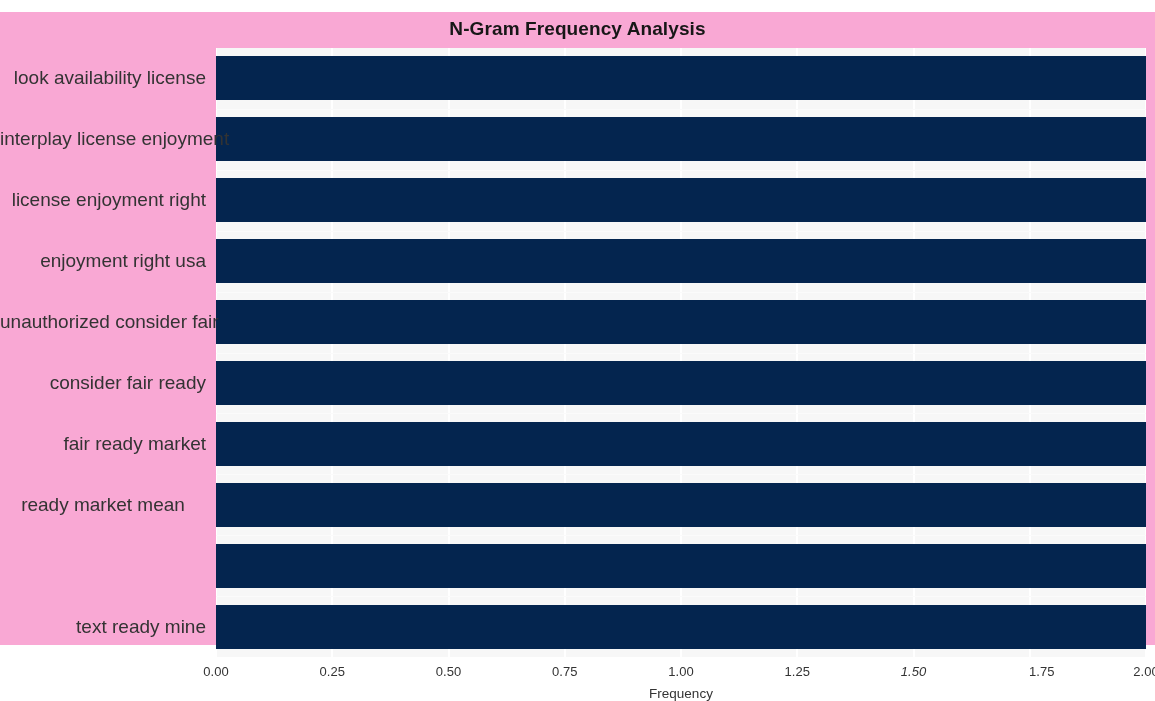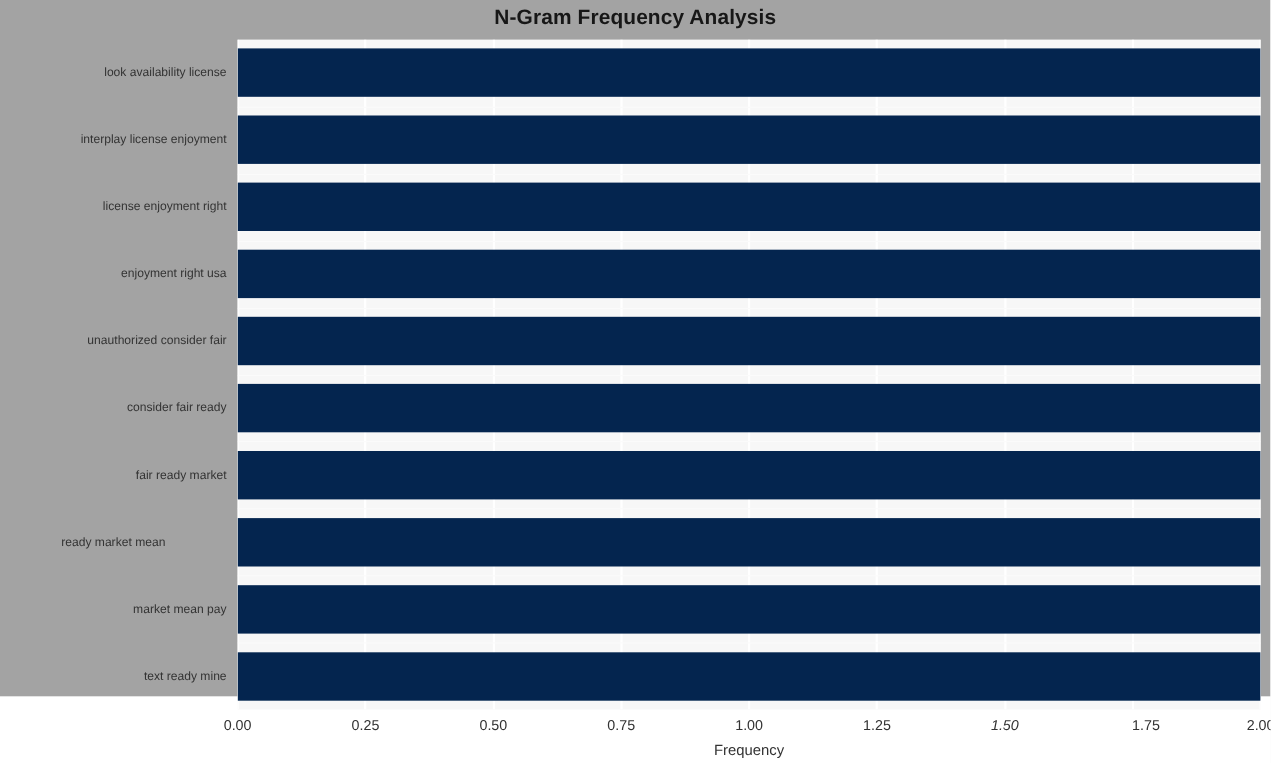--- a/index.html
+++ b/index.html
@@ -10,24 +10,24 @@
   body {
     width: 1155px;
     height: 701px;
     font-family: "Liberation Sans", sans-serif;
     overflow: hidden;
     position: relative;
   }
   #figure {
     position: absolute;
     left: 0;
-    top: 0;
+    top: 12px;
     width: 1155px;
     height: 633px;
-    background: #a3a3a3;
+    background: #f9a8d4;
   }
   #chart-title {
     position: absolute;
     left: 0;
     top: 6px;
     width: 1155px;
     text-align: center;
     font-size: 19px;
     font-weight: bold;
     color: #171717;
@@ -68,21 +68,21 @@
     left: 0;
     top: 36px;
     width: 206px;
     height: 609px;
   }
   .ylab {
     position: absolute;
     right: 0;
     width: 206px;
     text-align: right;
-    font-size: 11px;
+    font-size: 19px;
     color: #333333;
     line-height: 16px;
     white-space: nowrap;
   }
   
   #x-labels {
     position: absolute;
     left: 0;
     top: 652px;
     width: 1155px;
@@ -147,21 +147,20 @@
 
   <div id="y-labels">
       <div class="ylab" style="top: 22px;">look availability license</div>
       <div class="ylab" style="top: 83px; padding-left: 12px;">interplay license enjoyment</div>
       <div class="ylab" style="top: 144px; padding-left: 19px;">license enjoyment right</div>
       <div class="ylab" style="top: 205px;">enjoyment right usa</div>
       <div class="ylab" style="top: 266px;">unauthorized consider fair</div>
       <div class="ylab" style="top: 327px;">consider fair ready</div>
       <div class="ylab" style="top: 388px;">fair ready market</div>
       <div class="ylab" style="top: 449px; text-align: center;">ready market mean</div>
-      <div class="ylab" style="top: 510px;">market mean pay</div>
       <div class="ylab" style="top: 571px;">text ready mine</div>
     </div>
 
   <div id="x-labels">
       <div class="xlab" style="left: 216px;">0.00</div>
       <div class="xlab" style="left: 332.25px;">0.25</div>
       <div class="xlab" style="left: 448.5px;">0.50</div>
       <div class="xlab" style="left: 564.75px;">0.75</div>
       <div class="xlab" style="left: 681px;">1.00</div>
       <div class="xlab" style="left: 797.25px;">1.25</div>

